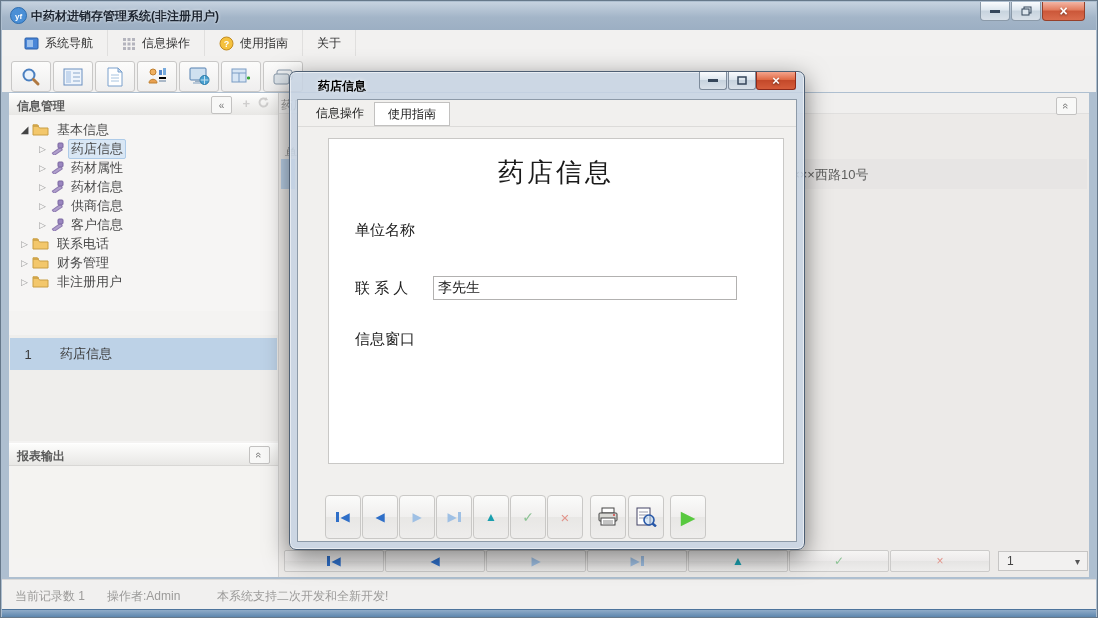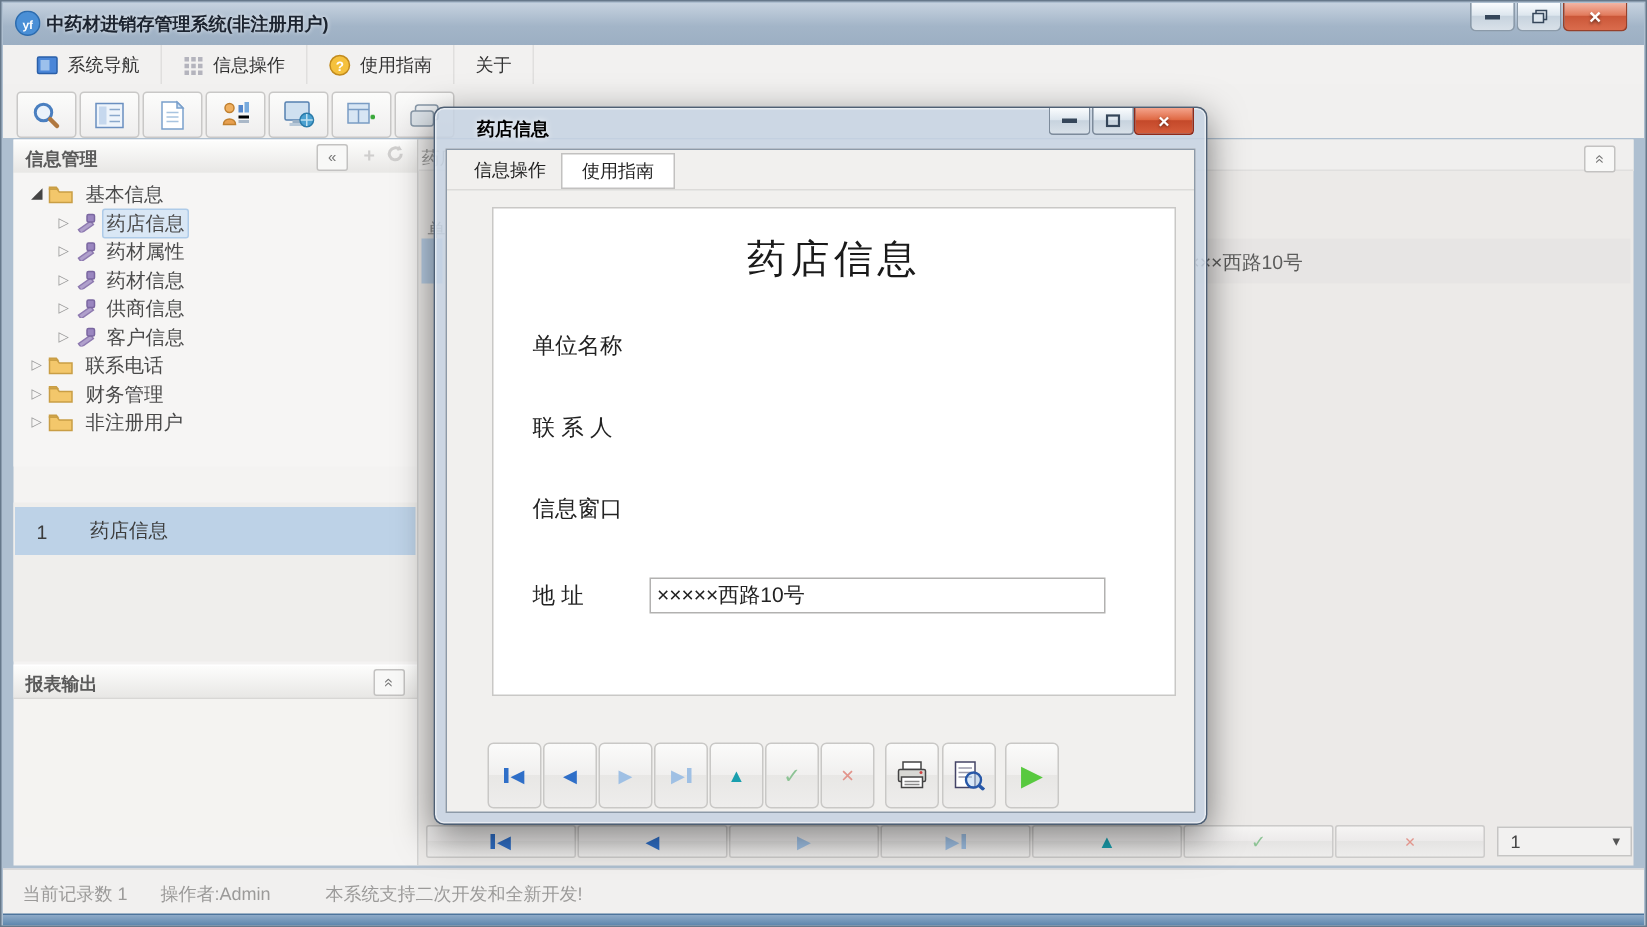--- a/index.html
+++ b/index.html
@@ -380,27 +380,24 @@
       <div class="dtab boxed" style="left:76px;"><span>使用指南</span></div>
       <div class="abs" style="left:0;right:0;top:26px;border-top:1px solid #dcdbd9;"></div>
 
       <div class="abs formbox">
         <div class="abs fb-head">药店信息</div>
         <div class="frow" style="top:82px;">
           <span class="lab">单位名称</span>
         </div>
         <div class="frow" style="top:137px;">
           <span class="lab">联 系 人</span>
+          <input value="李先生" style="">
         </div>
         <div class="frow" style="top:191px;">
           <span class="lab">信息窗口</span>
-        </div>
-        <div class="frow" style="top:246px;">
-          <span class="lab">地  址</span>
-          <input value="×××××西路10号" style="">
         </div>
       </div>
 
       <div class="dnav" style="left:27px;">
           <span class="navico c-blue">
             <span class="bar"></span>
             <span class="tri">◀</span>
           </span>
         </div>
       <div class="dnav" style="left:64px;">

